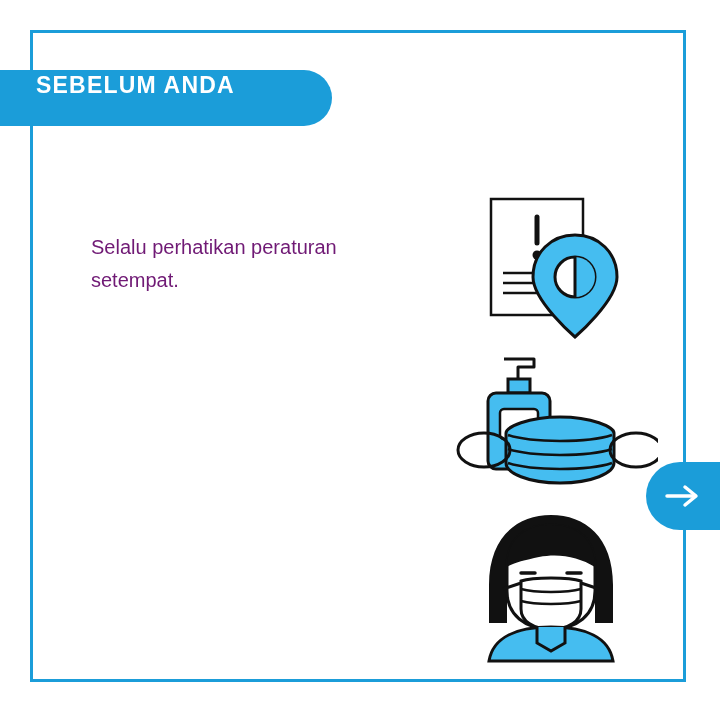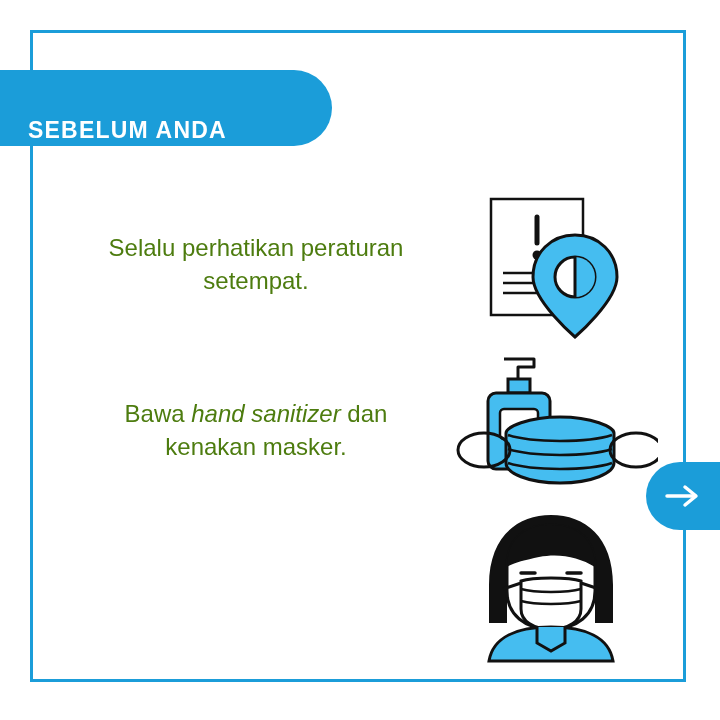--- a/index.html
+++ b/index.html
@@ -22,49 +22,48 @@
     height: 652px;
     border: 3px solid #1b9dd9;
     box-sizing: border-box;
     background: #ffffff;
   }
   #header-badge {
     position: absolute;
     left: 0px;
     top: 70px;
     width: 332px;
-    height: 76px;
+    height: 56px;
     background: #1b9dd9;
     border-top-right-radius: 38px;
     border-bottom-right-radius: 38px;
     color: #ffffff;
     display: flex;
     flex-direction: column;
-    justify-content: flex-end;
-    padding-left: 28px;
+    justify-content: space-between;
+    padding-left: 36px;
     box-sizing: border-box;
   }
   #header-badge .line {
     font-size: 23px;
     font-weight: bold;
     letter-spacing: 1.2px;
     line-height: 31px;
     white-space: nowrap;
   }
   .row {
     position: absolute;
     display: flex;
     align-items: center;
   }
   .row-text {
-    color: #4d7c0f;
-    font-size: 24px;
+    color: #701a75;
+    font-size: 20px;
     line-height: 33px;
     width: 330px;
-    text-align: center;
   }
   .row-text .em {
     font-style: italic;
   }
   .icon-wrap {
     position: absolute;
   }
   #row1 { left: 58px; top: 198px; width: 340px; }
   #row2 { left: 58px; top: 364px; width: 340px; }
   #row3 { left: 58px; top: 500px; width: 340px; }
@@ -93,25 +92,20 @@
 <body>
 
 <div id="card">
 
   <div class="row" id="row1">
     <div class="row-text">
       <span>Selalu perhatikan peraturan setempat.</span><span class="em"></span><span></span>
     </div>
   </div>
 
-  <div class="row" id="row2">
-    <div class="row-text">
-      <span>Bawa </span><span class="em">hand sanitizer</span><span> dan kenakan masker.</span>
-    </div>
-  </div>
 
 
   <div class="icon-wrap" id="icon1">
     <svg width="180" height="160" viewBox="0 0 180 160">
       <rect x="28" y="8" width="92" height="116" fill="#ffffff" stroke="#111111" stroke-width="2.5"></rect>
       <line x1="74" y1="26" x2="74" y2="52" stroke="#111111" stroke-width="5" stroke-linecap="round"></line>
       <circle cx="74" cy="64" r="4.5" fill="#111111"></circle>
       <line x1="40" y1="82" x2="108" y2="82" stroke="#111111" stroke-width="2.5"></line>
       <line x1="40" y1="92" x2="108" y2="92" stroke="#111111" stroke-width="2.5"></line>
       <line x1="40" y1="102" x2="90" y2="102" stroke="#111111" stroke-width="2.5"></line>

